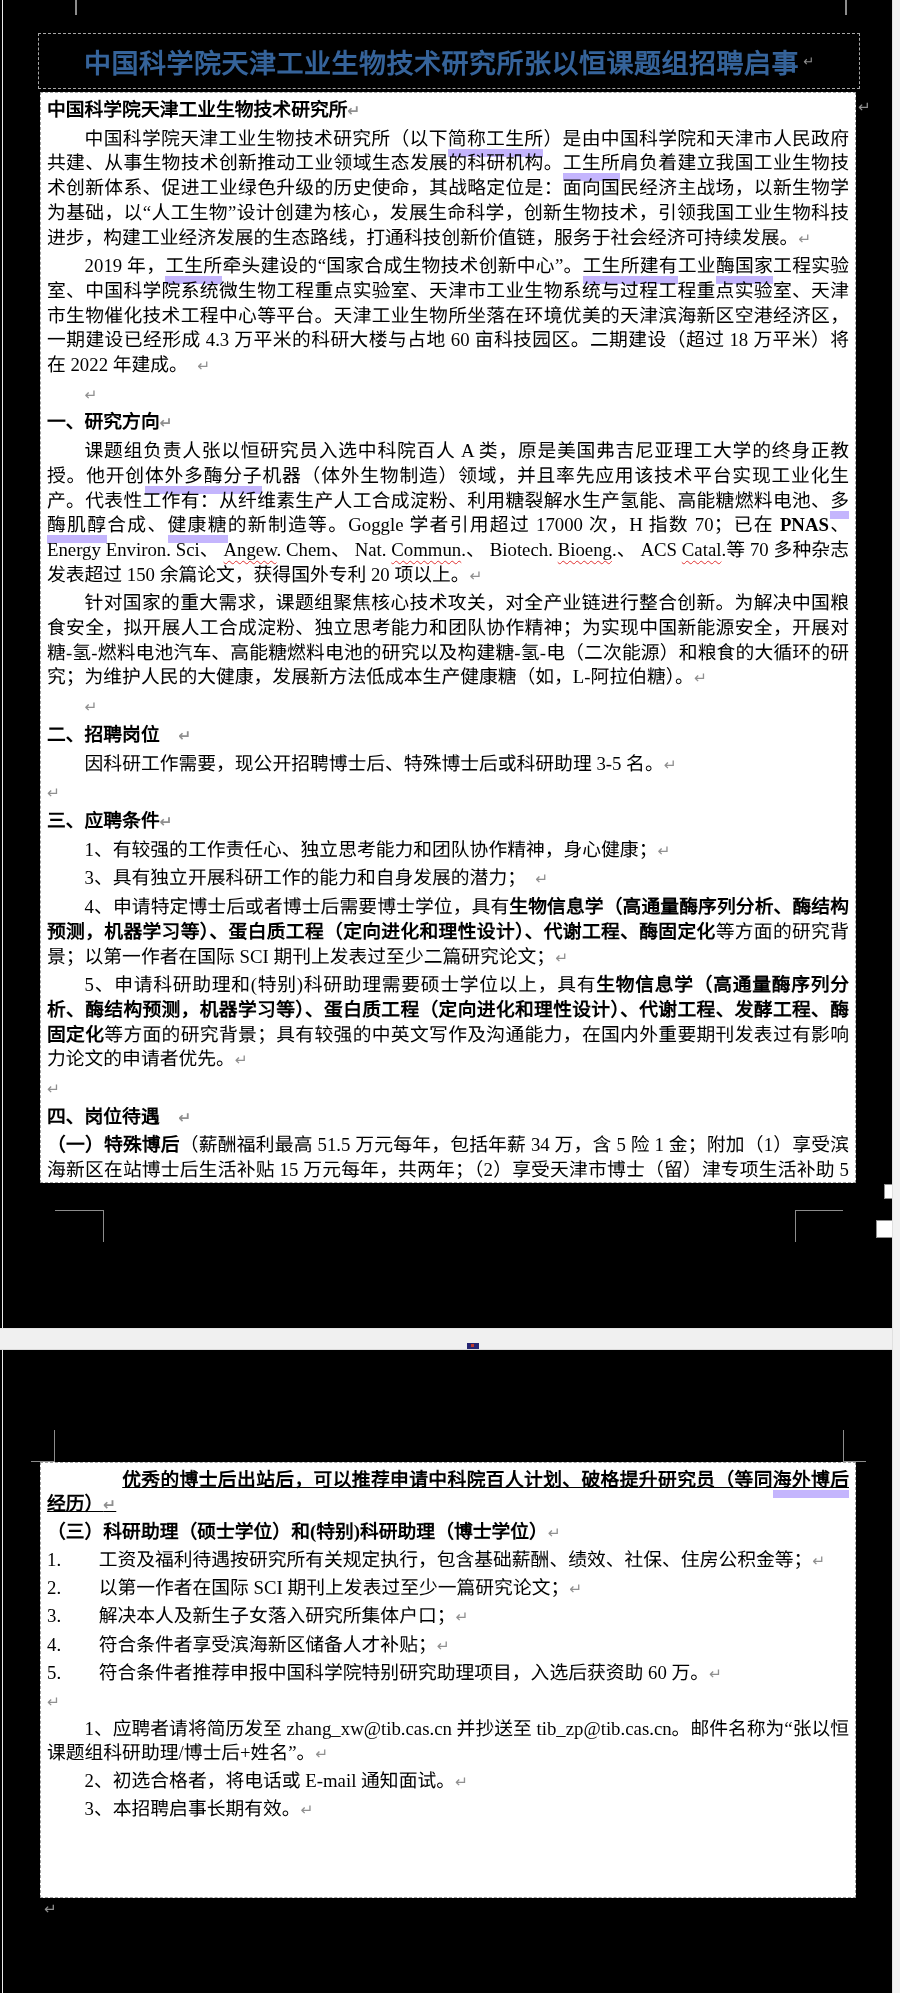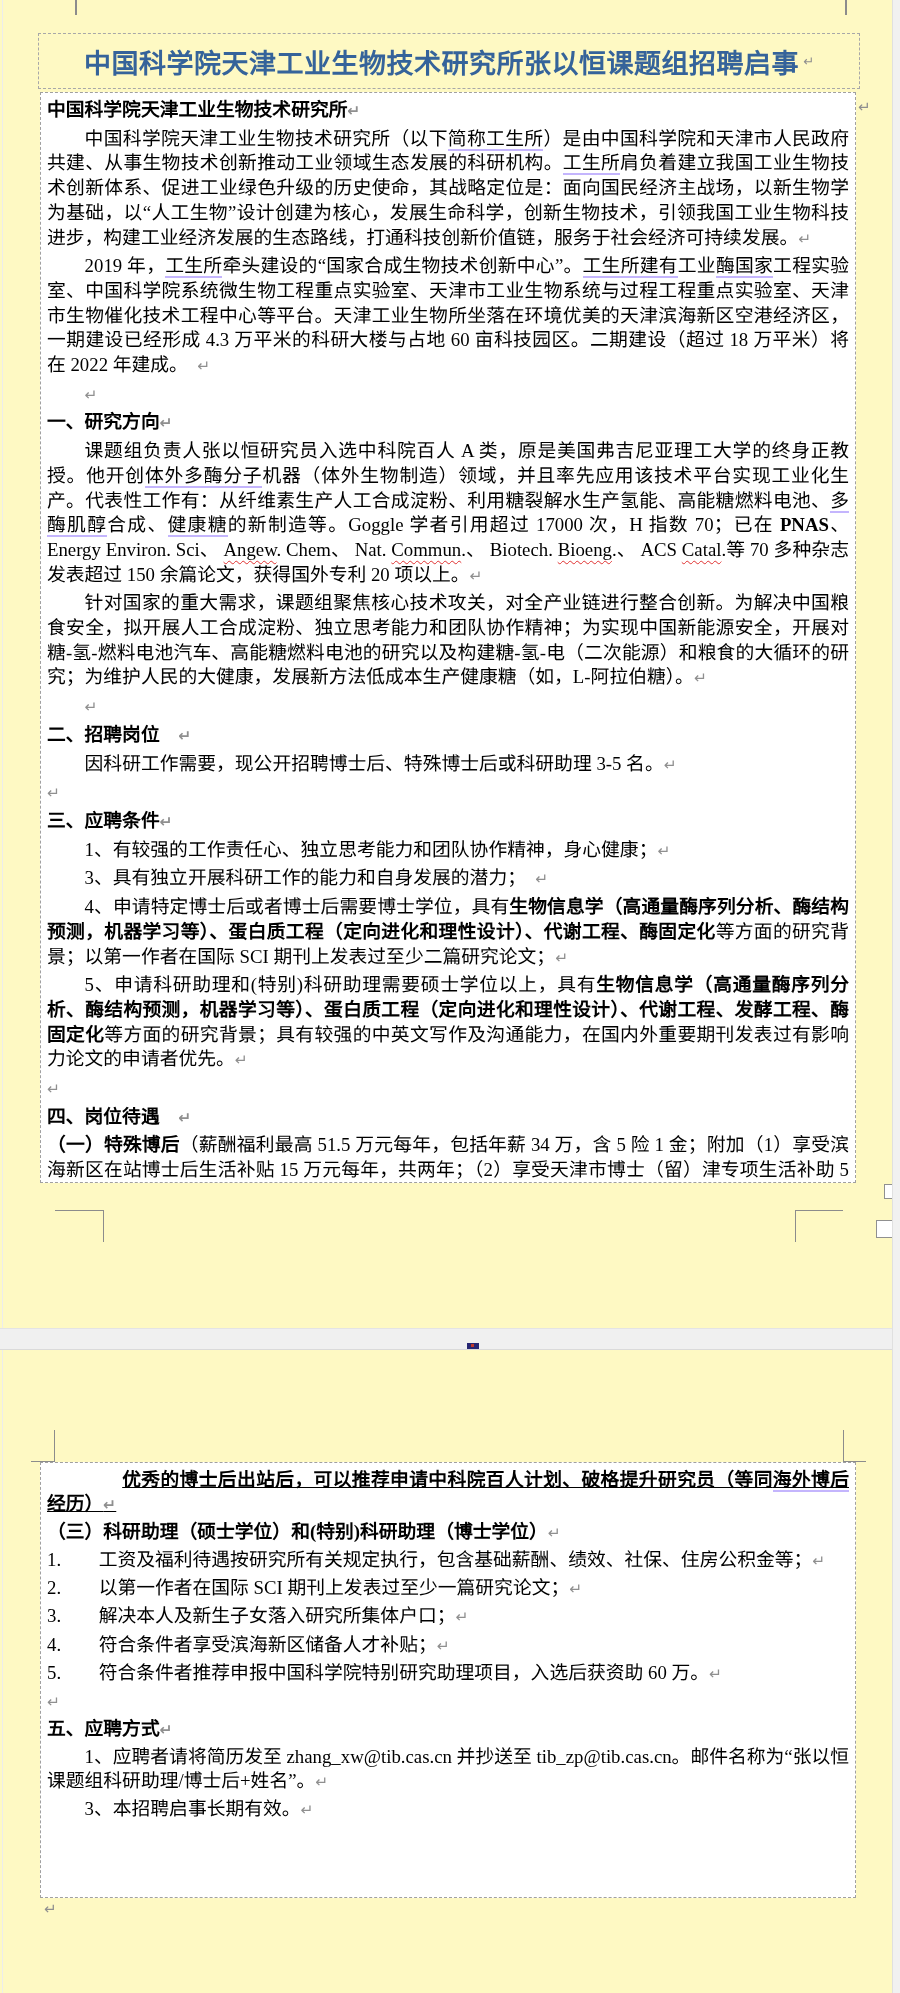--- a/index.html
+++ b/index.html
@@ -1,16 +1,16 @@
 <!DOCTYPE html>
 <html lang="zh-CN"><head>
 <meta charset="utf-8">
 <style>
   html,body{margin:0;padding:0;background:#ffffff;}
-  .screen{position:relative;width:900px;height:1993px;background:#fef9c3;overflow:hidden;
+  .screen{position:relative;width:900px;height:1993px;background:#000000;overflow:hidden;
           font-family:"Liberation Serif","DejaVu Serif",serif;color:#000;}
   .left-edge-line{position:absolute;left:2px;top:0;width:1px;height:100%;background:#ececec;}
   .scroll-strip{position:absolute;right:0;top:0;width:7px;height:100%;background:#f1f1f1;border-left:1px solid #e0e0e0;}
 
   .title-box{position:absolute;left:38px;top:33px;width:822px;height:56px;
              border:1px dashed #a8a8a8;display:flex;align-items:center;justify-content:center;box-sizing:border-box;}
   .doc-title{font-family:"Liberation Sans","DejaVu Sans",sans-serif;font-weight:bold;
              font-size:27px;color:#35639a;letter-spacing:0.5px;white-space:nowrap;}
 
   .textbox{position:absolute;left:40px;border:1px dashed #a0a0a0;box-sizing:border-box;
@@ -19,21 +19,21 @@
   .box2{top:1462px;width:816px;height:436px;font-size:18.8px;line-height:24.1px;}
 
   .textbox p{margin:3px;padding:0;text-align:justify;}
   .pc-org{font-weight:bold;}
   .pc-heading{font-weight:bold;}
   .pc-bold{font-weight:bold;}
   .pc-indent{text-indent:2em;}
   .pc-indent4{text-indent:4em;text-decoration:underline;}
   .pc-list2{padding-left:1.7em;}
   .r-b{font-weight:bold;}
-  .r-link{border-bottom:2px solid #c4b5fd;}
+  .r-link{border-bottom:8px solid #c4b5fd;}
   .r-red{text-decoration:underline;text-decoration-style:wavy;text-decoration-color:#e03131;
          text-decoration-thickness:1px;text-underline-offset:4px;}
   .r-pil{color:#8f8f8f;font-family:"DejaVu Sans",sans-serif;font-size:0.82em;}
 
   .sep{position:absolute;left:0;top:1328px;width:900px;height:22px;background:#f0f0f0;
        border-top:1px solid #e4e4e4;border-bottom:1px solid #dadada;box-sizing:border-box;}
   .page-mark{position:absolute;left:467px;top:1343px;width:12px;height:6px;background:#262673;}
   .page-mark .dot{position:absolute;left:4px;top:1px;width:3px;height:3px;background:#c0392b;}
 
   .crop{position:absolute;background:#8c8c8c;}
@@ -96,21 +96,21 @@
 
   <div class="textbox box2">
       <p class="pc-indent4 pc-bold"><span class="r-b">优秀的博士后出站后，可以推荐申请中科院百人计划、破格提升研究员（等同</span><span class="r-b r-link">海外博后</span><span class="r-b">经历）</span><span class="r-pil">↵</span></p>
       <p class="pc-flush"><span class="r-b">（三）科研助理（硕士学位）和(特别)科研助理（博士学位）</span><span class="r-pil">↵</span></p>
       <p class="pc-list2"><span class="">1.　　工资及福利待遇按研究所有关规定执行，包含基础薪酬、绩效、社保、住房公积金等；</span><span class="r-pil">↵</span></p>
       <p class="pc-list2"><span class="">2.　　以第一作者在国际 SCI 期刊上发表过至少一篇研究论文；</span><span class="r-pil">↵</span></p>
       <p class="pc-list2"><span class="">3.　　解决本人及新生子女落入研究所集体户口；</span><span class="r-pil">↵</span></p>
       <p class="pc-list2"><span class="">4.　　符合条件者享受滨海新区储备人才补贴；</span><span class="r-pil">↵</span></p>
       <p class="pc-list2"><span class="">5.　　符合条件者推荐申报中国科学院特别研究助理项目，入选后获资助 60 万。</span><span class="r-pil">↵</span></p>
       <p class="pc-empty"><span class="r-pil">↵</span></p>
-      <p class="pc-heading"><span class="r-b">五、应聘方式</span><span class="r-pil">↵</span></p>
       <p class="pc-indent"><span class="">1、应聘者请将简历发至 zhang_xw@tib.cas.cn 并抄送至 tib_zp@tib.cas.cn。邮件名称为“张以恒课题组科研助理/博士后+姓名”。</span><span class="r-pil">↵</span></p>
+      <p class="pc-indent"><span class="">2、初选合格者，将电话或 E-mail 通知面试。</span><span class="r-pil">↵</span></p>
       <p class="pc-indent"><span class="">3、本招聘启事长期有效。</span><span class="r-pil">↵</span></p>
     </div>
 
   <div class="loose-pil" style="left:44px;top:1900px;">↵</div>
 
   <div class="scroll-strip"></div>
 </div>
 
 </body></html>

